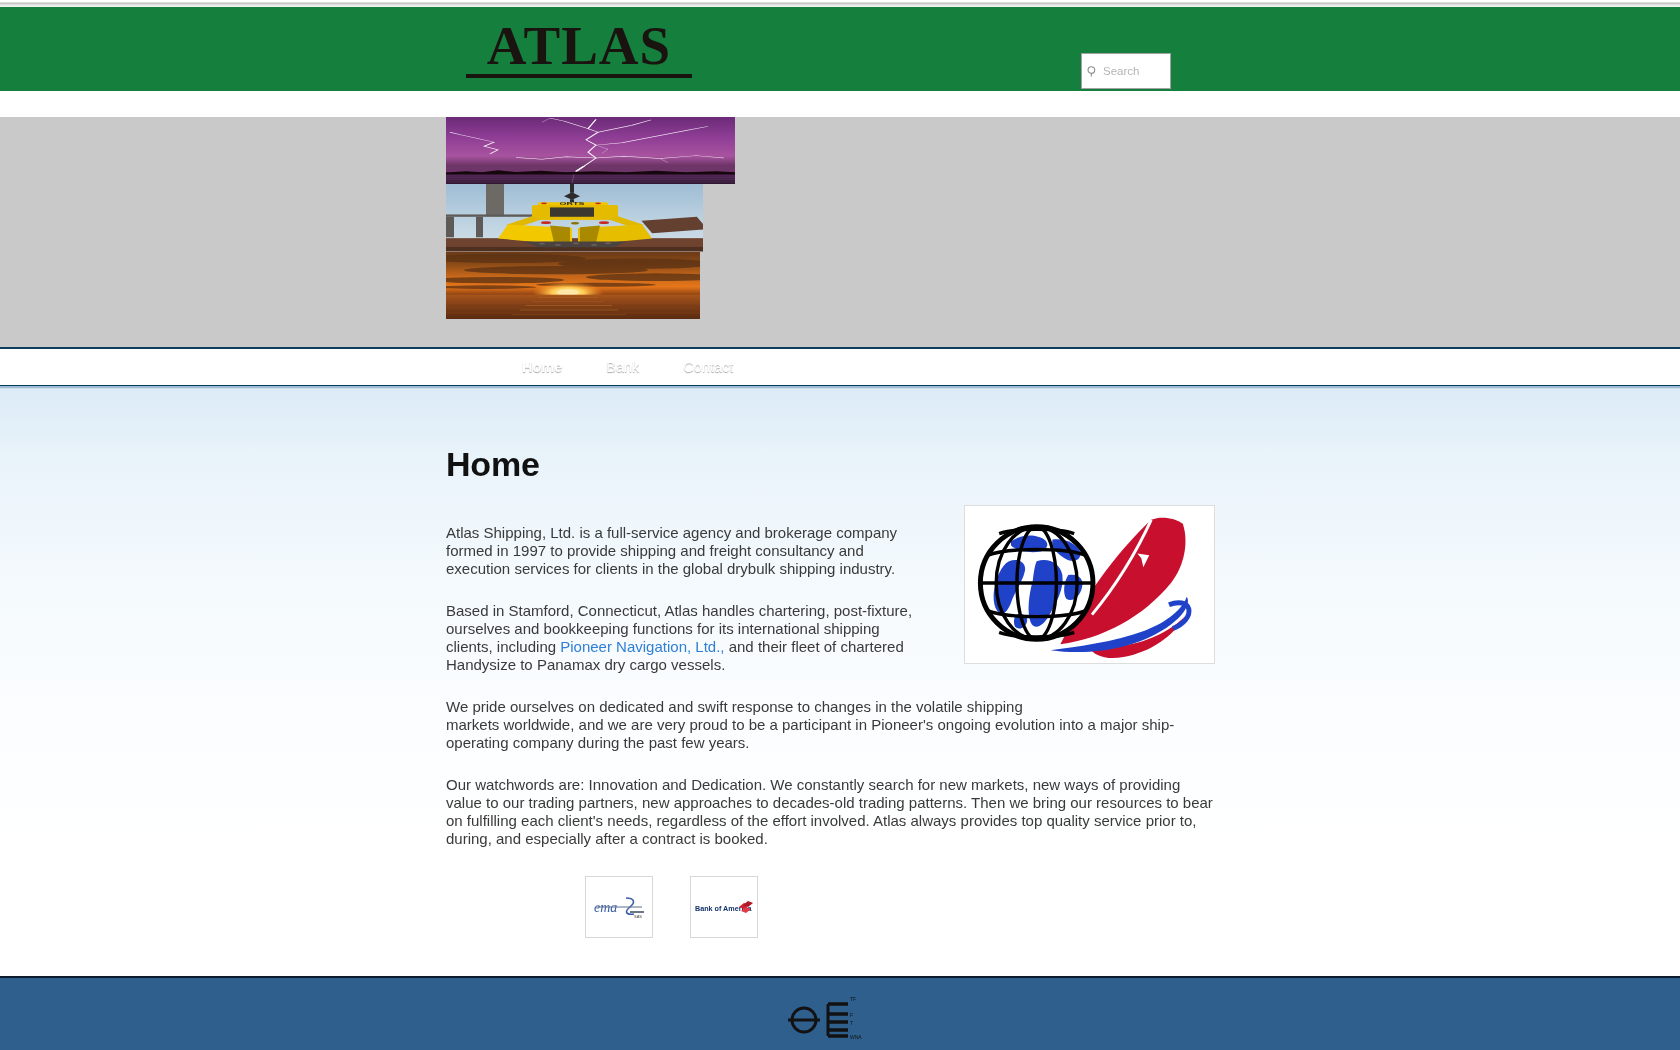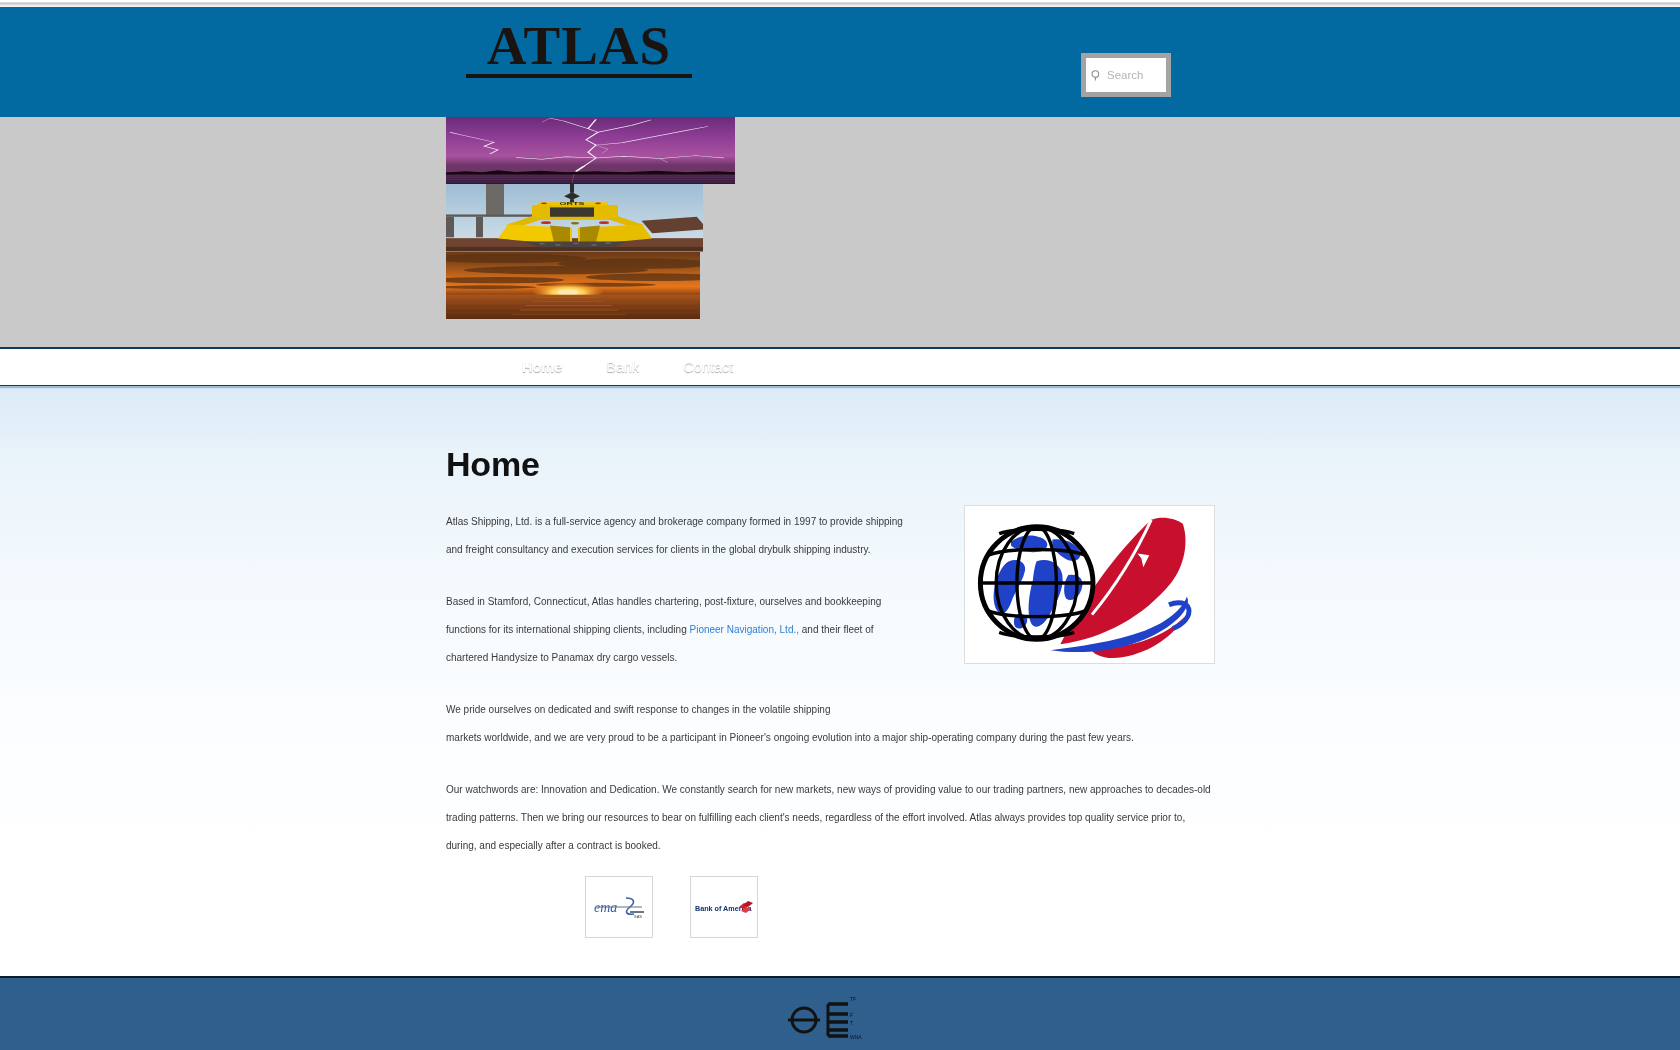--- a/index.html
+++ b/index.html
@@ -23,22 +23,22 @@
   
   .top-chrome {
     position: absolute; top: 0; left: 0;
     width: 1680px; height: 7px;
     background: linear-gradient(to bottom, #ffffff 0px, #ffffff 2px, #b8b8b8 3px, #d6d6d6 4px, #f2f2f2 6px);
   }
 
   
   .site-header {
     position: absolute; top: 7px; left: 0;
-    width: 1680px; height: 110px;
-    background: #0369a1;
+    width: 1680px; height: 84px;
+    background: #15803d;
   }
 
   .brand {
     position: absolute;
     left: 466px;
     top: 13px;
     width: 226px;
     user-select: none;
   }
   .brand-main {
@@ -73,21 +73,21 @@
     background: #1a1411;
     margin-top: 3px;
   }
 
   .search-wrap {
     position: absolute;
     left: 1081px;
     top: 46px;
     width: 90px;
     height: 23px;
-    border: 5px solid #a3a3a3;
+    border: 1px solid #a3a3a3;
     background: #ffffff;
     display: flex;
     align-items: center;
     padding: 17px 4px;
   }
   .search-icon {
     width: 13px; height: 13px;
     flex: 0 0 13px;
     margin-right: 4px;
     display: block;
@@ -180,23 +180,23 @@
     letter-spacing: -0.2px;
   }
 
   .content-col {
     position: absolute;
     left: 446px;
     top: 119px;
     width: 770px;
   }
   .content-col p {
-    margin: 0 0 24px 0;
-    font-size: 10px;
-    line-height: 28px;
+    margin: 16px 0 24px 0;
+    font-size: 15px;
+    line-height: 18px;
     color: #3a3a3a;
   }
   .p-narrow { width: 470px; }
   .p-wide   { width: 770px; }
   .content-col a {
     color: #2f7fd4;
     text-decoration: none;
   }
 
   .hero-logo {

